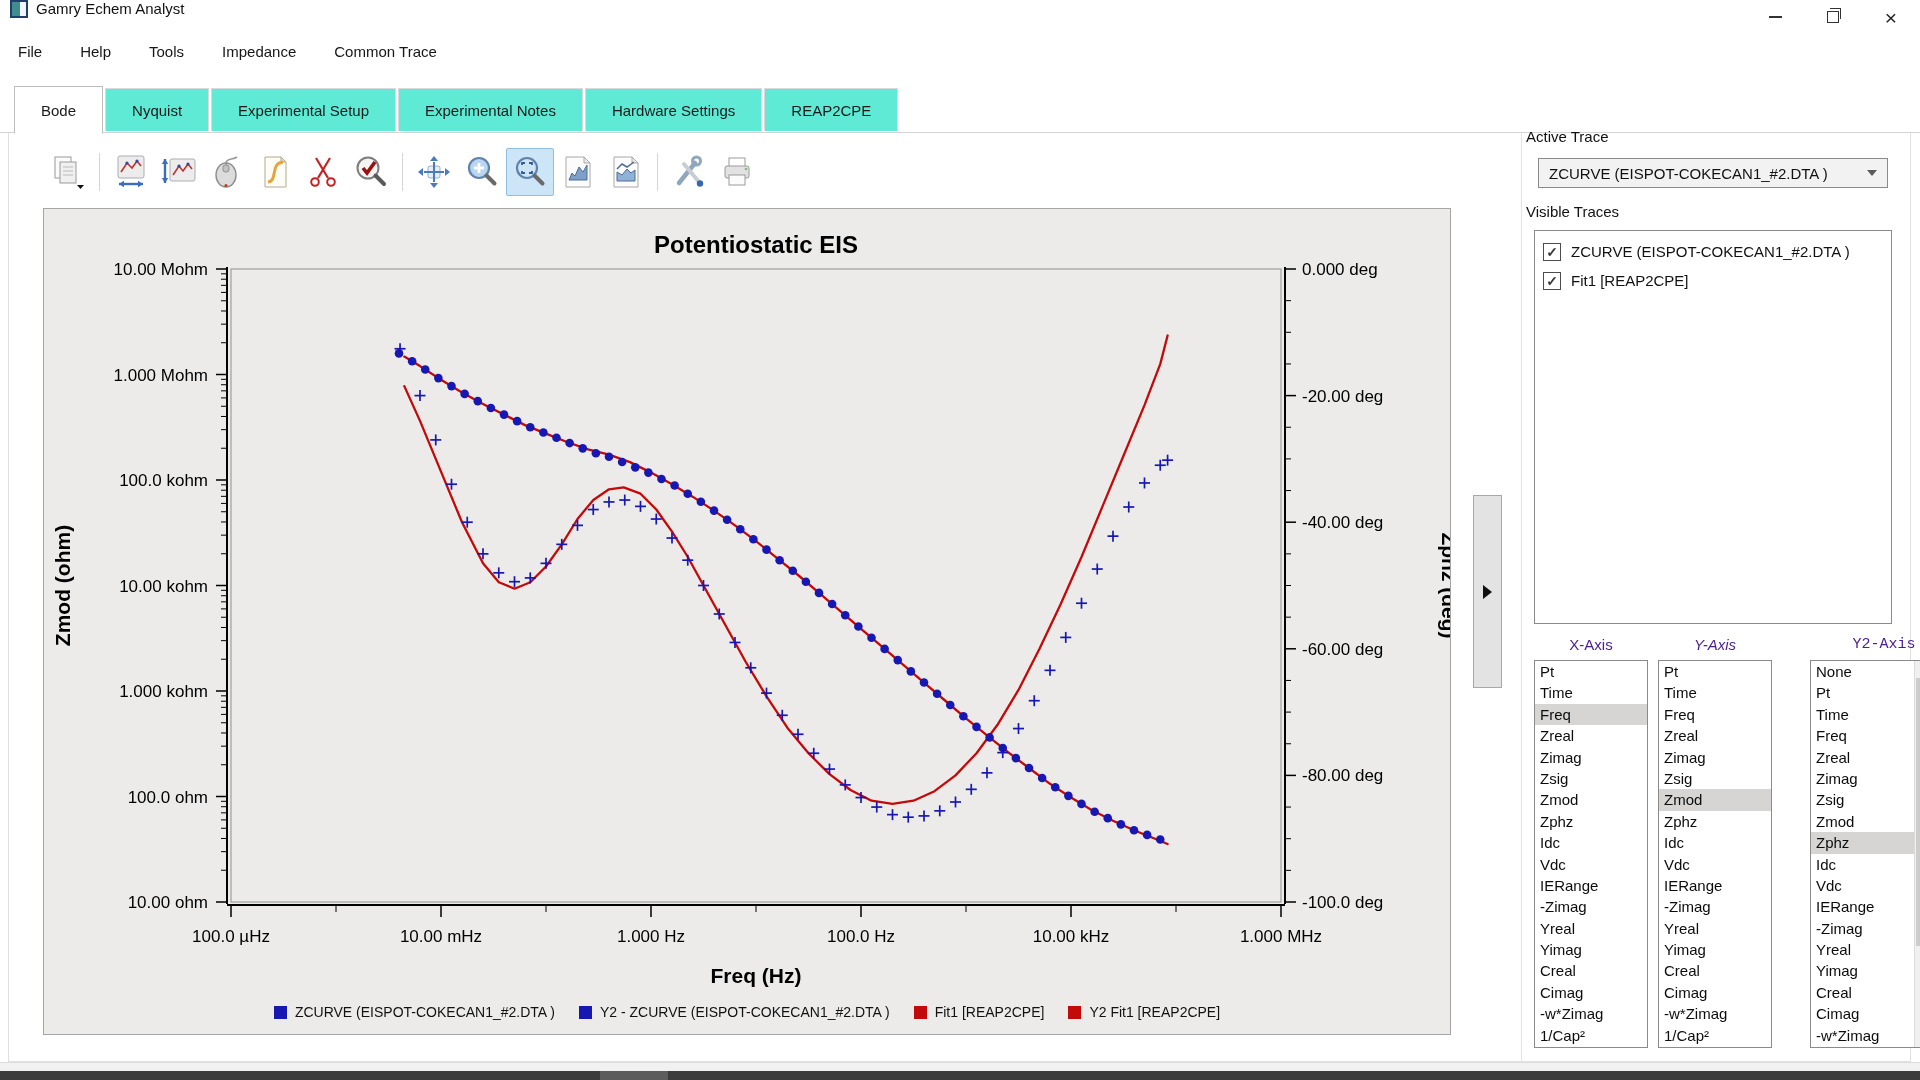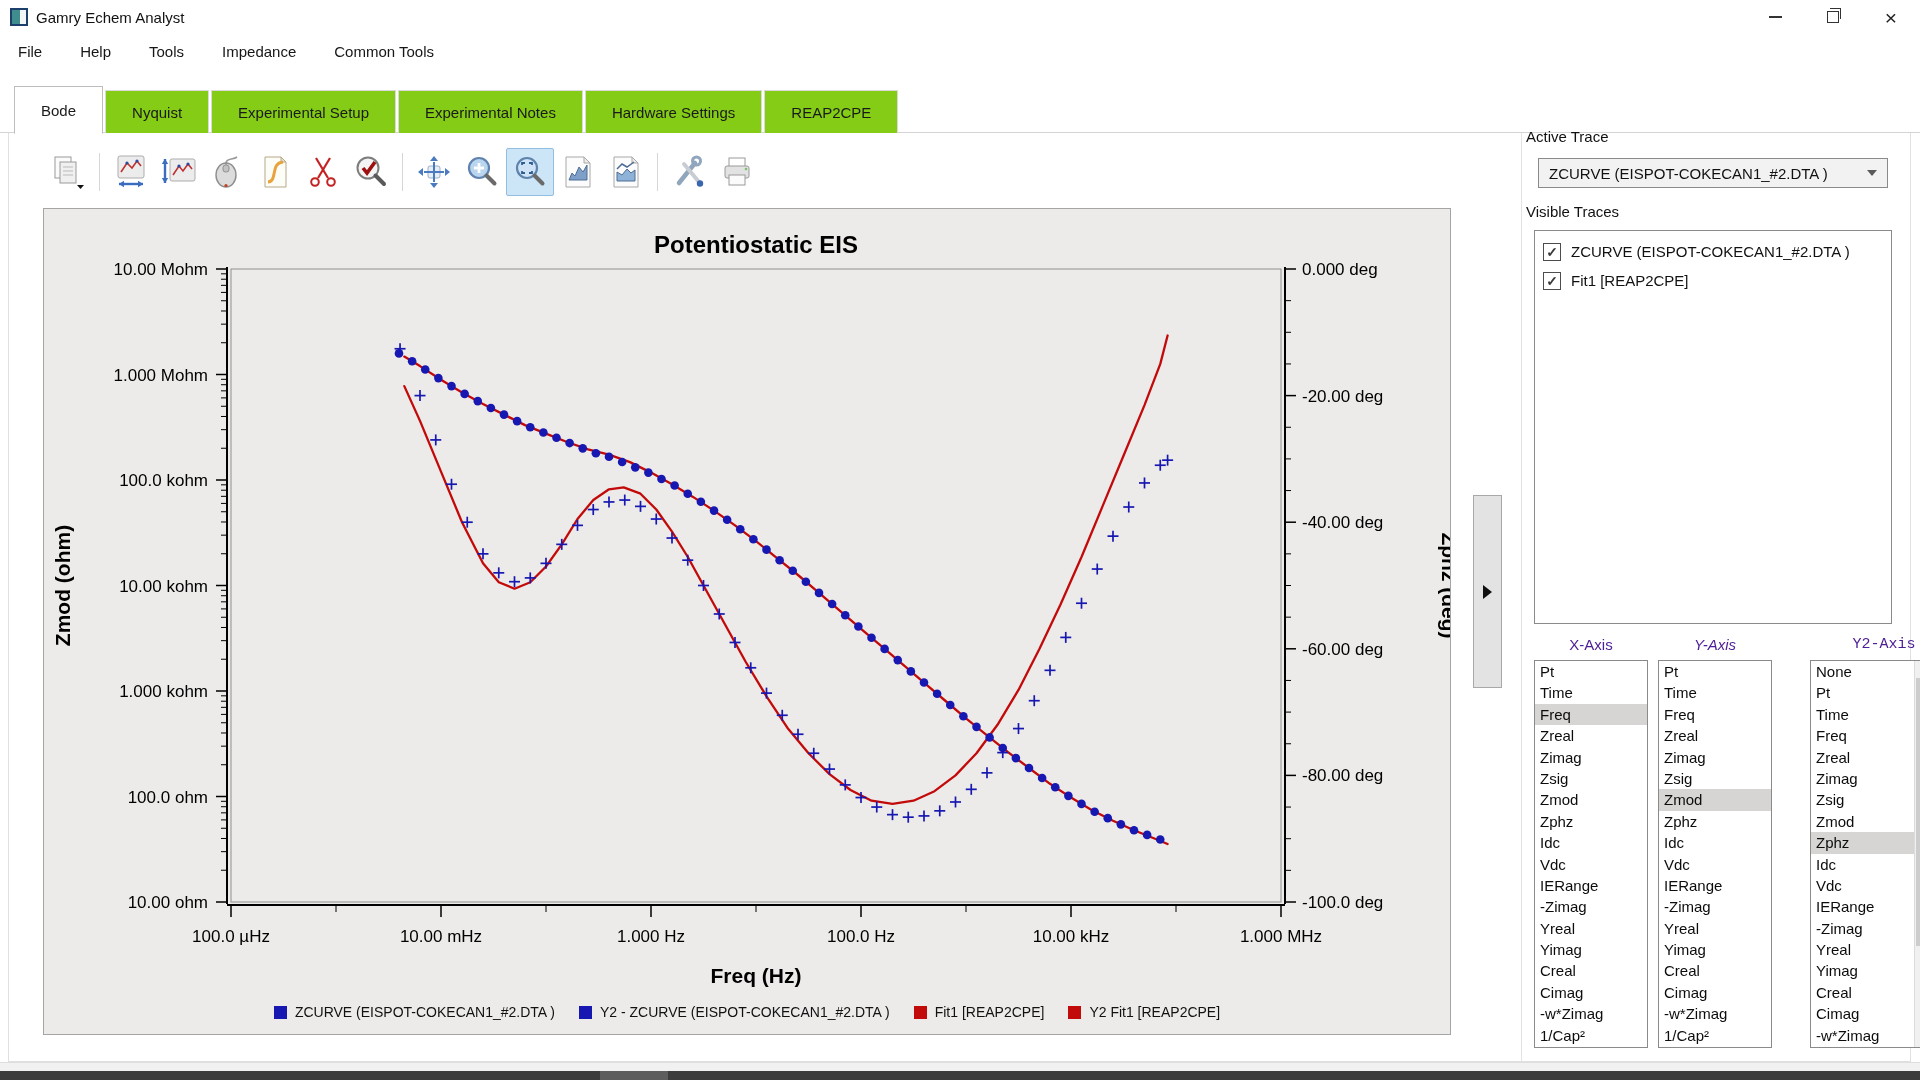--- a/index.html
+++ b/index.html
@@ -1,37 +1,37 @@
 <!DOCTYPE html>
 <html><head>
 <meta charset="utf-8">
 <style>
   html,body{margin:0;padding:0;background:#fff;font-family:"Liberation Sans",sans-serif;}
   #window{position:relative;width:1920px;height:1080px;background:#fff;overflow:hidden;outline:1px solid #b6b6b6;}
 
   
-  #titlebar{position:absolute;left:0;top:0;width:1920px;height:34px;background:#fff;display:flex;align-items:center;}
+  #titlebar{position:absolute;left:0;top:0;width:1920px;height:34px;background:#fff;display:flex;}
   #app-icon{width:18px;height:18px;margin-left:10px;border:2px solid #1d3f6e;background:linear-gradient(90deg,#3f8d8d 0 55%,#f2f6f6 55%);box-sizing:border-box;}
   #app-title{margin-left:8px;font-size:15px;color:#111;}
   #win-buttons{position:absolute;right:0;top:0;height:34px;display:flex;}
   .winbtn{width:58px;height:34px;display:flex;align-items:center;justify-content:center;color:#222;}
   .winbtn .bar{width:13px;height:1.5px;background:#333;}
   .restore-glyph{width:10px;height:10px;border:1.2px solid #333;position:relative;background:#fff;}
   .restore-glyph:before{content:"";position:absolute;left:2.2px;top:-4.4px;width:10px;height:10px;border:1.2px solid #333;border-left:none;border-bottom:none;}
   .close-glyph{font-size:21px;line-height:21px;color:#222;}
 
   
   #menubar{position:absolute;left:0;top:34px;width:1920px;height:34px;display:flex;align-items:center;}
   .menu-item{font-size:15px;color:#161616;padding:6px 20px 6px 18px;}
 
   
   #tabstrip{position:absolute;left:0;top:80px;width:1920px;height:53px;}
   #tabline{position:absolute;left:0;bottom:0;width:1920px;height:1px;background:#d4d4d4;}
-  #tabs{position:absolute;left:14px;bottom:0;display:flex;align-items:flex-end;}
-  .tab{height:43px;background:#84cc16;border:1px solid #dadada;border-bottom:none;display:flex;align-items:center;justify-content:center;font-size:15px;color:#1a1a1a;padding:0 26px;margin-right:2px;box-sizing:border-box;}
+  #tabs{position:absolute;left:14px;bottom:0;display:flex;align-items:center;}
+  .tab{height:43px;background:#5eead4;border:1px solid #dadada;border-bottom:none;display:flex;align-items:center;justify-content:center;font-size:15px;color:#1a1a1a;padding:0 26px;margin-right:2px;box-sizing:border-box;}
   .tab.active{height:48px;background:#fff;border:1px solid #bdbdbd;border-bottom:1px solid #fff;position:relative;z-index:2;margin-bottom:-1px;}
 
   
   #content-frame{position:absolute;left:8px;top:133px;width:1903px;height:929px;background:#fff;border:1px solid #e0e0e0;border-top:none;box-sizing:border-box;}
   #right-sep{position:absolute;left:1521px;top:133px;width:1px;height:929px;background:#e3e3e3;}
 
   
   #toolbar{position:absolute;left:44px;top:146px;height:52px;display:flex;align-items:center;}
   .tbtn{width:46px;height:46px;display:flex;align-items:center;justify-content:center;border:1px solid transparent;border-radius:2px;}
   .tbtn.active{background:#cde6f7;border:1px solid #92bee2;}
@@ -91,21 +91,21 @@
           <div class="close-glyph">×</div>
         </div>
     </div>
   </div>
 
   <div id="menubar">
       <div class="menu-item">File</div>
       <div class="menu-item">Help</div>
       <div class="menu-item">Tools</div>
       <div class="menu-item">Impedance</div>
-      <div class="menu-item">Common Tools</div>
+      <div class="menu-item">Common Trace</div>
     </div>
 
   <div id="tabstrip">
     <div id="tabline"></div>
     <div id="tabs">
         <div class="tab active">Bode</div>
         <div class="tab">Nyquist</div>
         <div class="tab">Experimental Setup</div>
         <div class="tab">Experimental Notes</div>
         <div class="tab">Hardware Settings</div>

